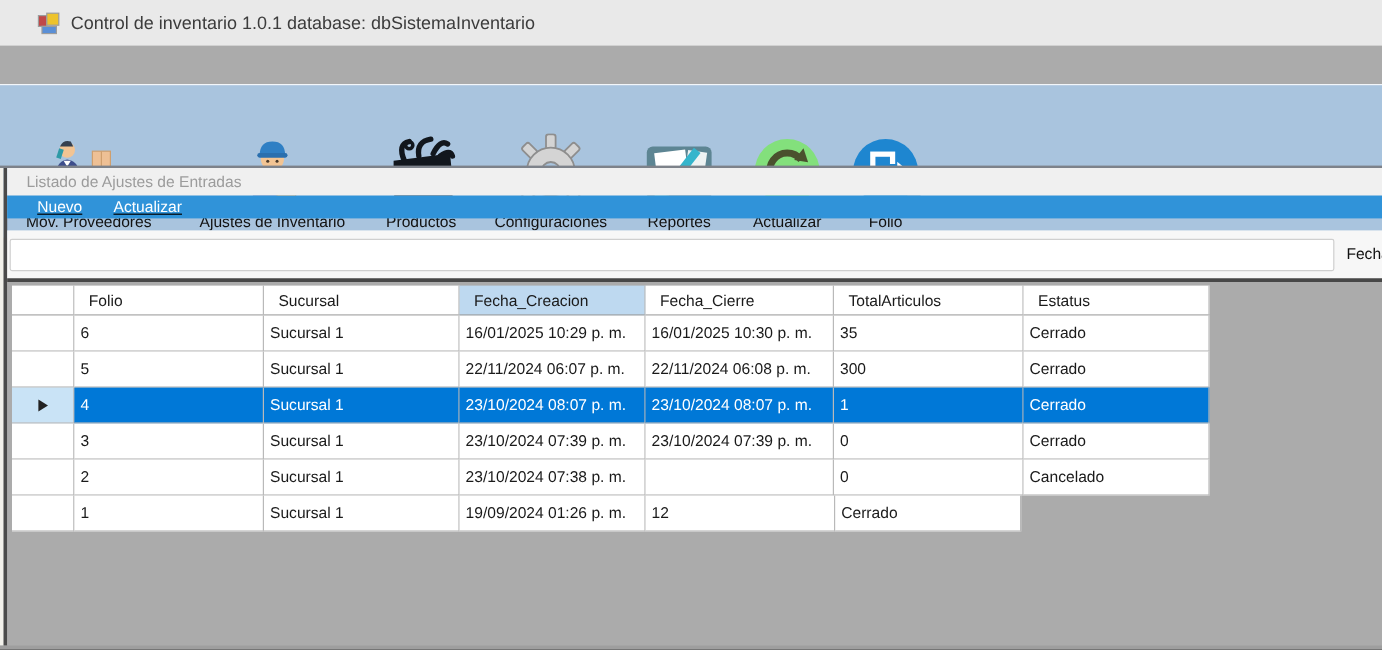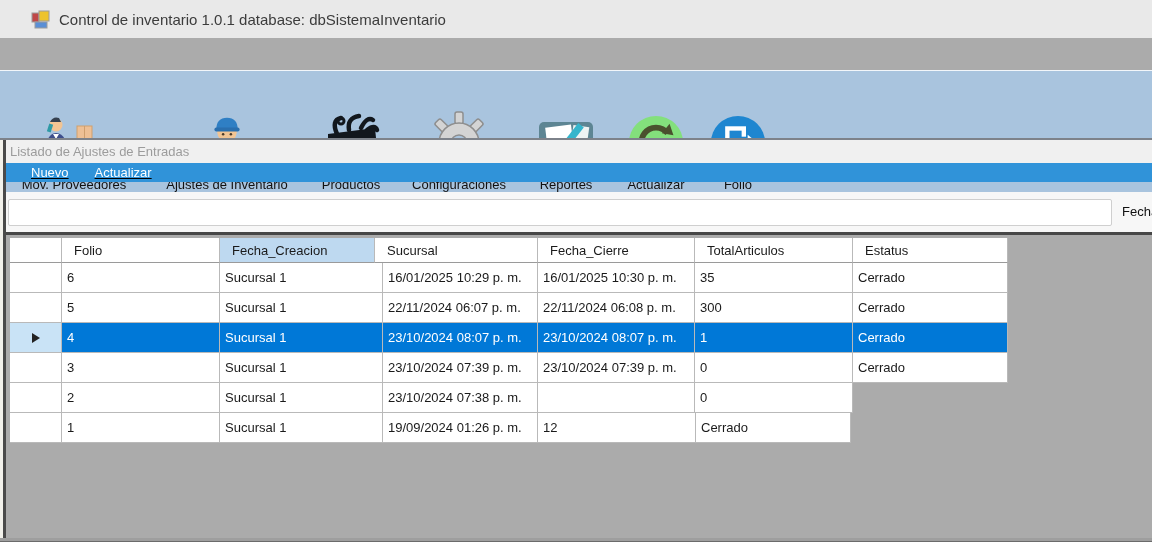--- a/index.html
+++ b/index.html
@@ -36,21 +36,21 @@
   
   .hdiv{position:absolute;left:0;top:138px;width:1152px;height:2px;background:#7d828a;}
   
   .lframe{position:absolute;left:0;top:140px;width:3px;height:398px;background:#f2f1eb;}
   .lline{position:absolute;left:3px;top:140px;width:3px;height:398px;background:#4a4a4a;}
   .bottom-edge{position:absolute;left:0;top:538px;width:1152px;height:4px;background:#9e9e9e;border-bottom:1px solid #6b6b6b;box-sizing:border-box;}
   
   .mdi-title{
     position:absolute;left:6px;top:140px;width:1146px;height:23px;
     background:#f0f0f0;color:var(--child-title-text,#9c9c9c);
-    font-size:13px;display:flex;align-items:center;padding-left:4px;box-sizing:border-box;
+    font-size:13px;display:flex;align-items:center;padding-left:16px;box-sizing:border-box;
   }
   
   .menustrip{
     position:absolute;left:6px;top:163px;width:1146px;height:19px;
     background:var(--menu-blue,#3093d9);
     display:flex;align-items:center;padding-left:16px;box-sizing:border-box;gap:8px;text-decoration:underline;
   }
   .menu-item{color:#fff;font-size:13px;padding:0 9px;line-height:29px;cursor:pointer;}
   
   .filterbar{
@@ -229,22 +229,22 @@
   <div class="filterbar">
     <input class="search-input" type="text" value="" style="">
     <span class="fecha-label">Fecha</span>
   </div>
 
   <div class="gridwrap">
     <div class="grid">
       <div class="g-row hdr">
         <div class="gc c0"></div>
         <div class="gc c1">Folio</div>
+        <div class="gc c2">Sucursal</div>
         <div class="gc c3 sorted">Fecha_Creacion</div>
-        <div class="gc c2">Sucursal</div>
         <div class="gc c4">Fecha_Cierre</div>
         <div class="gc c5">TotalArticulos</div>
         <div class="gc c6">Estatus</div>
       </div>
       <div id="grid-body">
           <div class="g-row">
             <div class="gc c0"></div>
             <div class="gc c1">6</div>
             <div class="gc c2">Sucursal 1</div>
             <div class="gc c3">16/01/2025 10:29 p. m.</div>
@@ -281,20 +281,21 @@
             <div class="gc c5">0</div>
             <div class="gc c6">Cerrado</div>
           </div>
           <div class="g-row">
             <div class="gc c0"></div>
             <div class="gc c1">2</div>
             <div class="gc c2">Sucursal 1</div>
             <div class="gc c3">23/10/2024 07:38 p. m.</div>
             <div class="gc c4"></div>
             <div class="gc c5">0</div>
+            <div class="gc c6">Cancelado</div>
           </div>
           <div class="g-row">
             <div class="gc c0"></div>
             <div class="gc c1">1</div>
             <div class="gc c2">Sucursal 1</div>
             <div class="gc c3">19/09/2024 01:26 p. m.</div>
             <div class="gc c5">12</div>
             <div class="gc c6">Cerrado</div>
           </div>
         </div>

